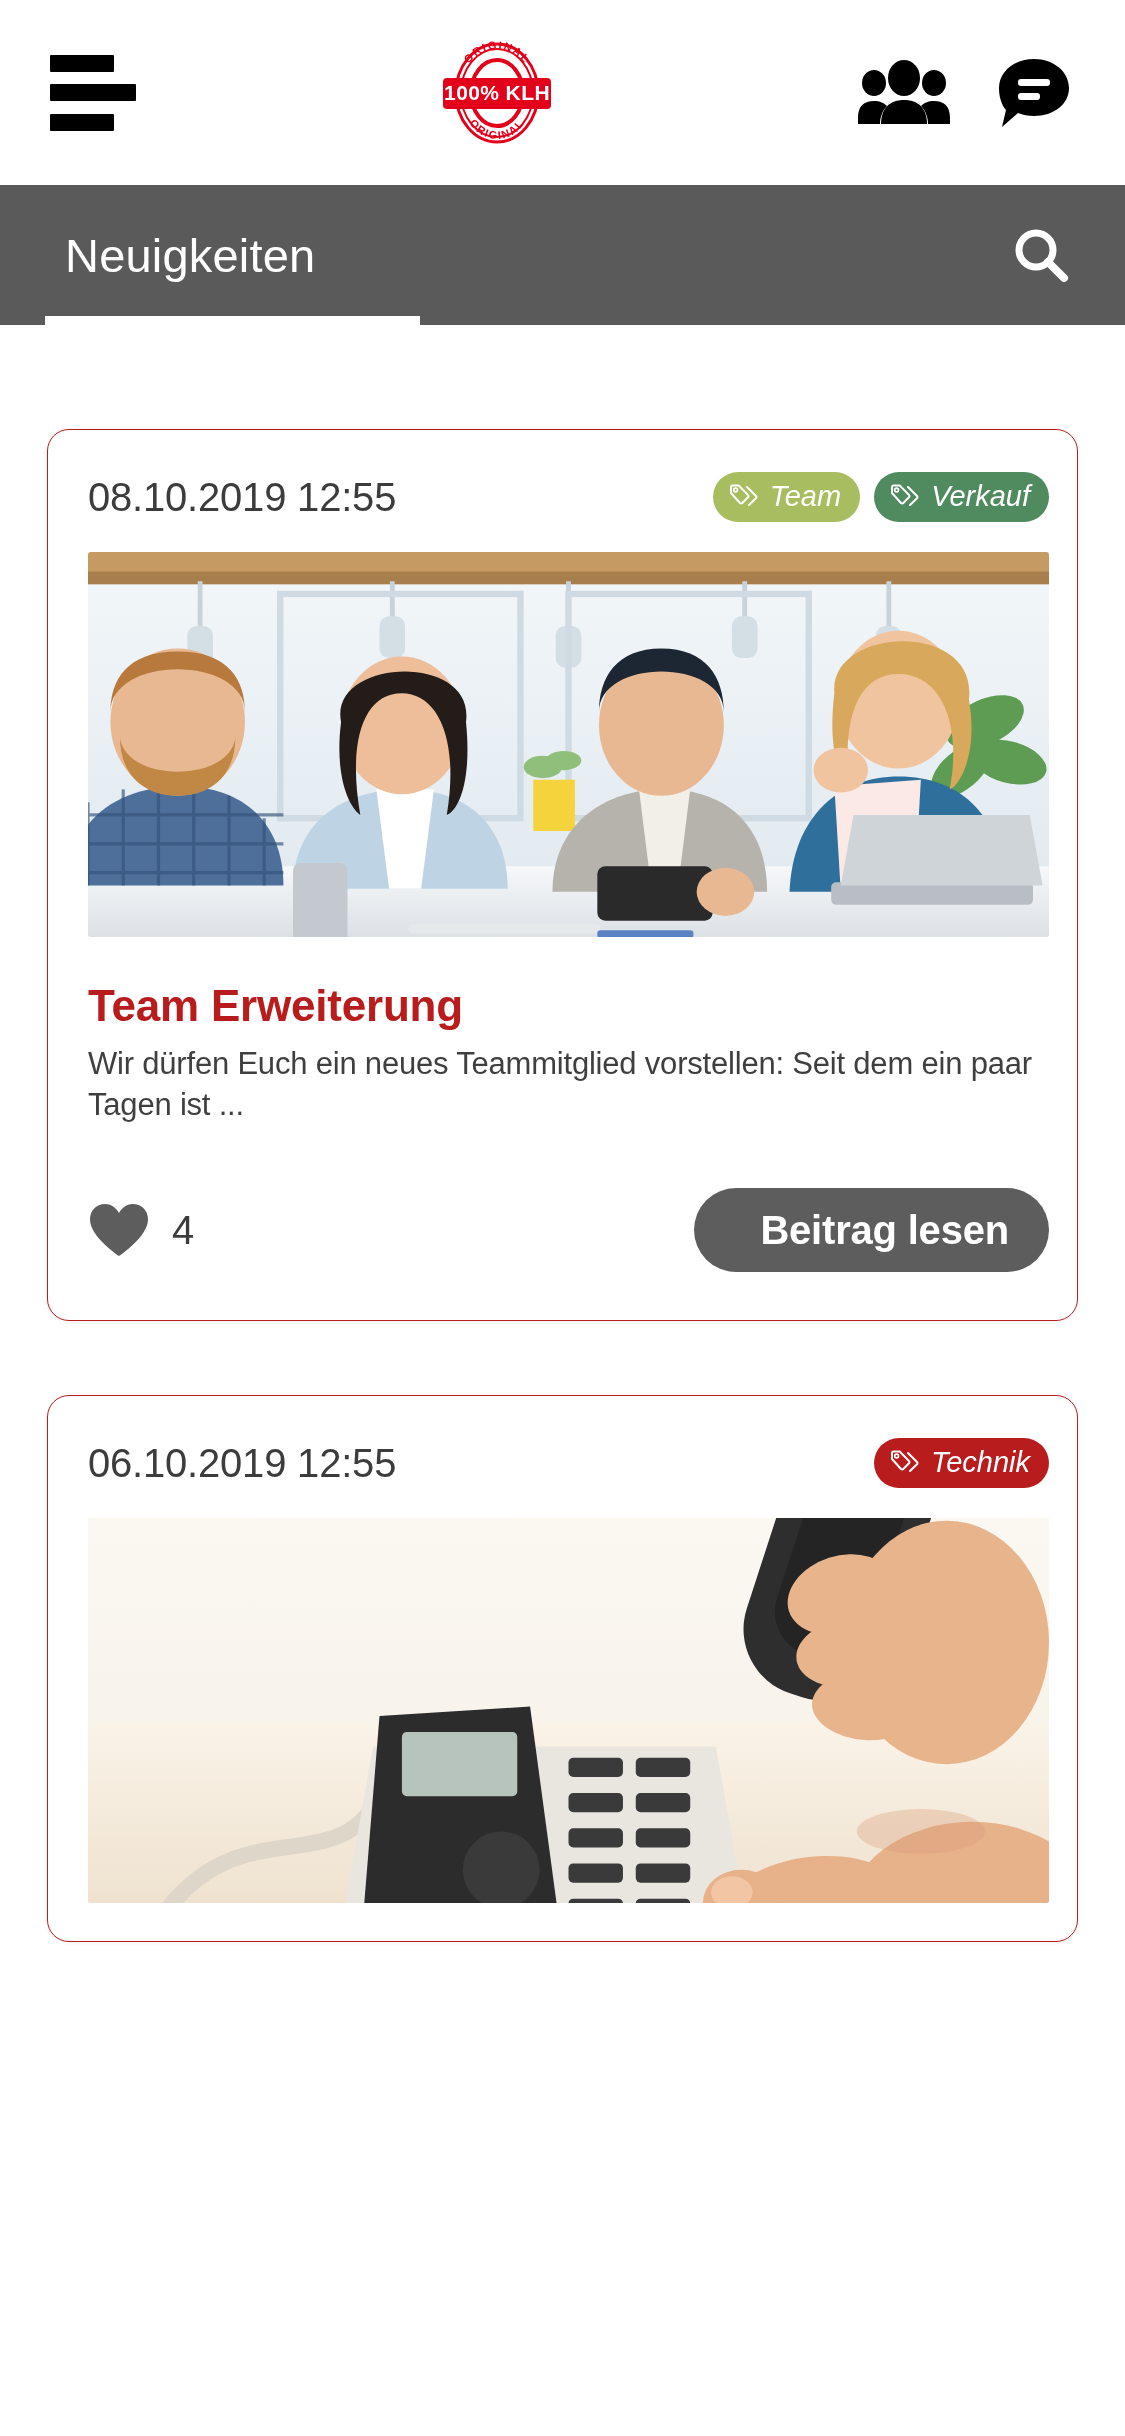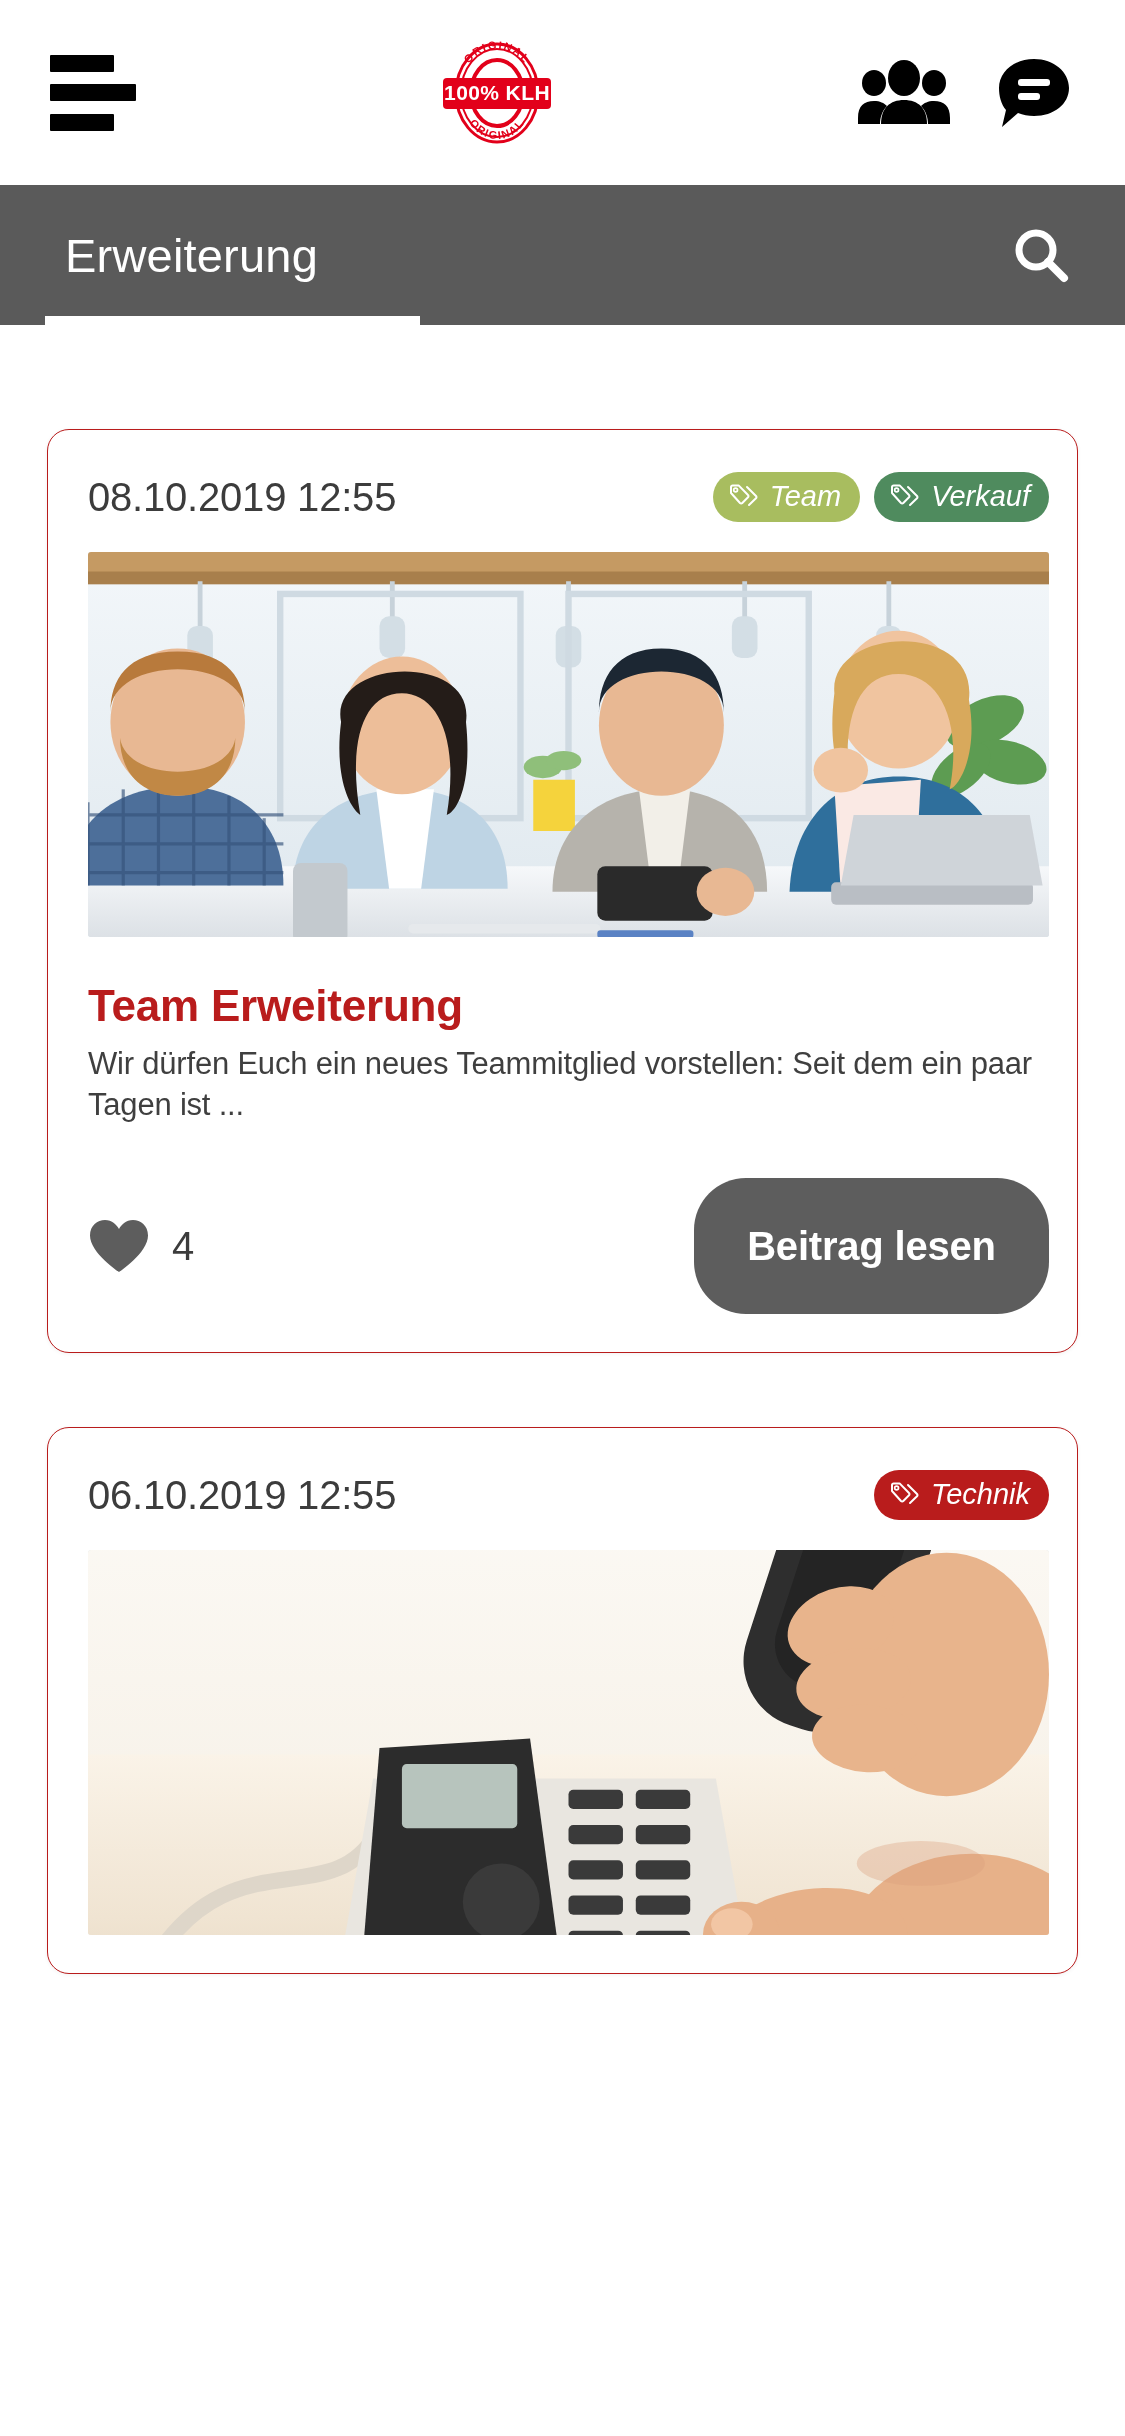--- a/index.html
+++ b/index.html
@@ -195,28 +195,29 @@
     color: #3c3c3c;
     line-height: 1;
   }
   .foot-spacer { flex: 1 1 auto; }
 
   .read-btn {
     background: #5d5d5d;
     color: #ffffff;
     border: none;
     border-radius: 52px;
-    height: 136px;
+    height: 84px;
     min-width: 355px;
     padding: 0 40px;
     font-family: "Liberation Sans", sans-serif;
     font-size: 40px;
     font-weight: bold;
     letter-spacing: -0.2px;
     cursor: pointer;
+    text-align: right;
   }
 </style>
 </head>
 <body>
 
 <div id="app">
 
   <div class="top-header">
 
     <div class="hamburger">
@@ -269,21 +270,21 @@
           <path d="M 37 2 C 57 2 72 15 72 31 C 72 47 57 59 37 59 C 31 59 26 58 21 56 L 5 70 L 9 53 C 4 47 2 39 2 31 C 2 15 17 2 37 2 Z" fill="#000000"></path>
           <rect x="21" y="22" width="32" height="7" rx="3" fill="#ffffff"></rect>
           <rect x="21" y="36" width="22" height="7" rx="3" fill="#ffffff"></rect>
         </svg>
       </div>
 
     </div>
   </div>
 
   <div class="tabbar">
-    <div class="tab-title">Erweiterung</div>
+    <div class="tab-title">Neuigkeiten</div>
     <div class="tabbar-spacer"></div>
     <div class="search-icon">
       <svg width="58" height="58" viewBox="0 0 58 58" xmlns="http://www.w3.org/2000/svg" aria-hidden="true">
         <circle cx="24" cy="24" r="17" fill="none" stroke="#ffffff" stroke-width="7"></circle>
         <line x1="36" y1="36" x2="52" y2="52" stroke="#ffffff" stroke-width="8" stroke-linecap="round"></line>
       </svg>
     </div>
     <div class="tab-underline"></div>
   </div>
 

